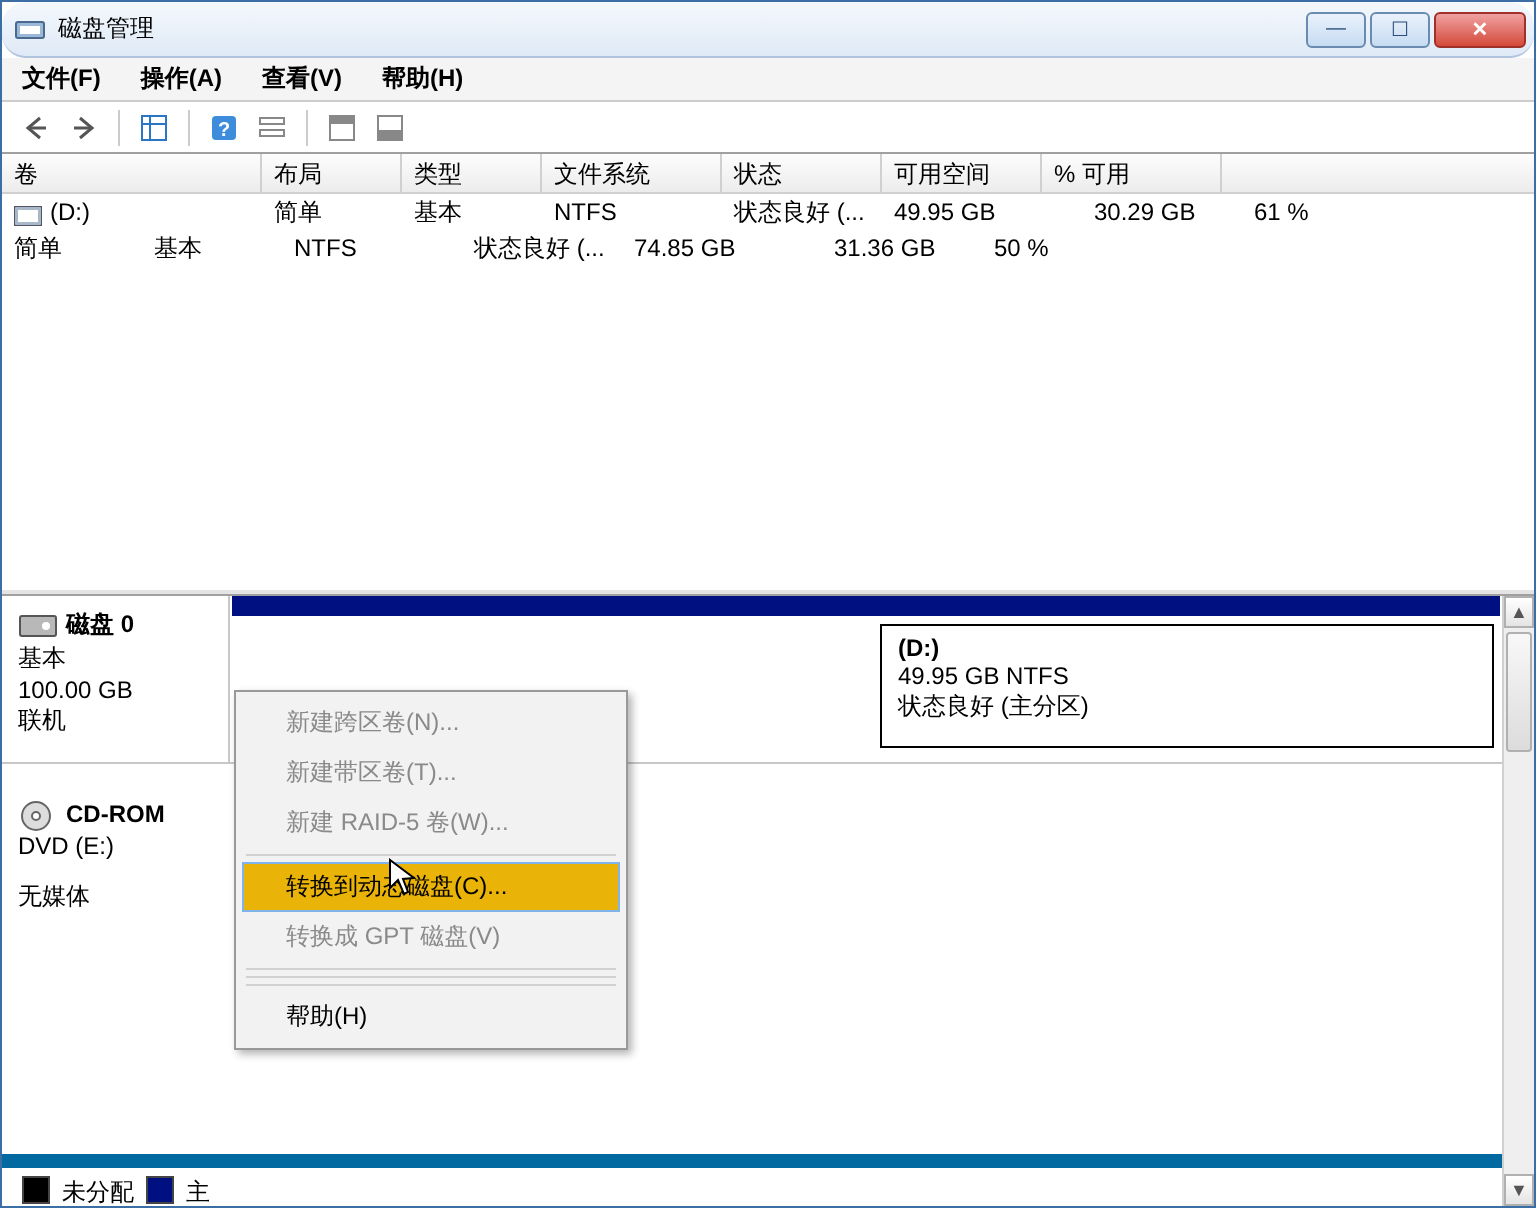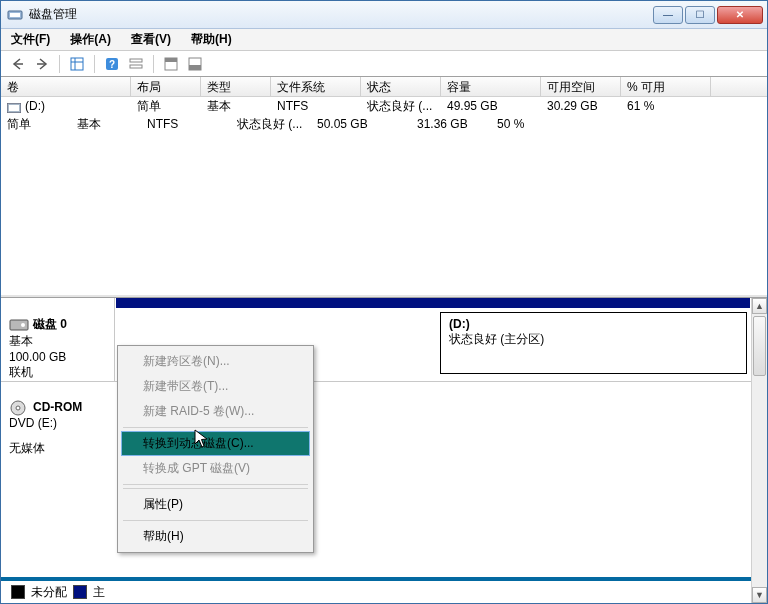--- a/index.html
+++ b/index.html
@@ -1,18 +1,18 @@
 <!DOCTYPE html>
 <html><head>
 <meta charset="utf-8">
 <style>
   * { box-sizing: border-box; margin: 0; padding: 0; }
   body { font-family: "Microsoft YaHei", Tahoma, Arial, sans-serif; font-size: 12px; background: #fff; user-select: none; }
   .window { width: 768px; height: 604px; border: 1px solid #3a6ea5; position: relative; background: #fff; }
-  .titlebar { height: 28px; background: linear-gradient(#f4f8fc, #dfeaf7); border-bottom: 1px solid #b0c4de; display: flex; align-items: center; padding: 0 4px 0 6px; }
+  .titlebar { height: 28px; background: linear-gradient(#f4f8fc, #dfeaf7); border-bottom: 1px solid #b0c4de; display: flex; align-items: center; padding: 0 4px 0 6px; border-radius: 12px; }
   .title-icon { width: 16px; height: 16px; margin-right: 6px; display: inline-block; }
   .title-icon svg { width: 16px; height: 16px; }
   .title-text { flex: 1; font-size: 12px; color: #000; }
   .win-btns { display: flex; gap: 0; }
   .win-btn { width: 30px; height: 18px; border: 1px solid #6a8bb0; border-radius: 3px; margin-left: 2px; background: linear-gradient(#eaf2fb,#c6dbf2); display:flex; align-items:center; justify-content:center; font-size:10px; color:#2a4d7a; cursor:pointer; }
   .win-btn.close { width: 46px; background: linear-gradient(#f0a1a1,#d44a3a); border-color:#a03028; color:#fff; font-weight:bold; }
   .menubar { height: 22px; border-bottom: 1px solid #ccc; display: flex; align-items: center; padding: 0 6px; gap: 12px; background:#f4f4f4; }
   .menu-item { padding: 2px 4px; cursor: pointer; font-weight: bold; }
   .toolbar { height: 26px; border-bottom: 1px solid #a0a0a0; display: flex; align-items: center; padding: 0 6px; gap: 2px; }
   .tool-btn { width: 22px; height: 22px; display:flex; align-items:center; justify-content:center; border:1px solid transparent; border-radius:2px; cursor:pointer; color:#444; }
@@ -20,35 +20,35 @@
   .content { height: calc(604px - 28px - 22px - 26px - 2px); display:flex; flex-direction:column; }
   .table-header { height: 20px; background: linear-gradient(#fdfdfd,#ececec); border-bottom:1px solid #d0d0d0; display:flex; }
   .th { border-right:1px solid #d0d0d0; padding: 2px 6px; overflow:hidden; white-space:nowrap; }
   .table-scroll-area { height: 200px; border-bottom: 2px solid #e4e4e4; }
   .tr { display:flex; height:18px; align-items:center; }
   .td { padding: 0 6px; overflow:hidden; white-space:nowrap; }
   .vol-icon { width:14px; height:10px; display:inline-block; margin-right:4px; vertical-align:middle; }
   .lower { flex:1; border-top:1px solid #a0a0a0; display:flex; position:relative; }
   .disk-area { flex:1; overflow:auto; position:relative;}
   .disk-row { display:flex; border-bottom:1px solid #c8c8c8; }
-  .disk-label { width:114px; padding:18px 8px; border-right:1px solid #c8c8c8; }
+  .disk-label { width:114px; padding:6px 8px; border-right:1px solid #c8c8c8; }
   .disk-label .dtitle { font-weight:bold; }
   .disk-map { flex:1; padding:0; position:relative; min-height:80px; }
   .disk-header-bar { height:10px; background:#001080; }
   .partition { position:absolute; border:1px solid #000; background:#fff; padding:4px 8px; }
   .partition .pname { font-weight:bold; }
-  .legend-row { display:flex; align-items:center; padding:4px 10px; border-top:4px solid #0369a1; gap:6px; position:absolute; bottom:0; left:0; right:0; background:#fff; height:26px;font-family:Liberation Serif, serif; }
+  .legend-row { display:flex; align-items:flex-start; padding:4px 10px; border-top:7px solid #0369a1; gap:6px; position:absolute; bottom:0; left:0; right:0; background:#fff; height:26px;font-family:Liberation Serif, serif; }
   .legend-box { width:14px; height:14px; border:1px solid #444; }
   .vscroll-track { width:16px; background:#efefef; border-left:1px solid #d0d0d0; position:relative; }
   .vscroll-btn { height:16px; border:1px solid #b0b0b0; background:linear-gradient(#fff,#e4e4e4); display:flex; align-items:center; justify-content:center; font-size:9px; color:#555;}
   .vscroll-thumb { position:absolute; left:1px; right:1px; height:60px; top:18px; background:linear-gradient(#f8f8f8,#dcdcdc); border:1px solid #b0b0b0; border-radius:2px;}
   .context-menu { position:absolute; left:116px; top:344px; width:197px; background:#f2f2f2; border:1px solid #999; box-shadow:2px 2px 4px rgba(0,0,0,.3); padding:3px; z-index:100; }
   .ctx-item { padding:4px 16px 4px 22px; cursor:pointer; color:#000; }
   .ctx-item.disabled { color:#8a8a8a; cursor:default; }
-  .ctx-item.hover { background:#0f766e; border:1px solid #7eb4ea; padding:3px 15px 3px 21px; }
+  .ctx-item.hover { background:#eab308; border:1px solid #7eb4ea; padding:3px 15px 3px 21px; }
   .ctx-sep { height:1px; background:#d0d0d0; margin:3px 2px; }
   .cursor-img { position:absolute; left:193px; top:428px; z-index:200; pointer-events:none; }
   .disk-icon { width:20px; height:16px; display:inline-block; margin-right:4px; vertical-align:middle; }
   
   .c0{width:130px}.c1{width:70px}.c2{width:70px}.c3{width:90px}.c4{width:80px}.c5{width:100px}.c6{width:80px}.c7{width:90px}
 </style>
 </head>
 <body>
 
 <div class="window">
@@ -123,21 +123,20 @@
       </div>
   </div>
 
   <div class="content">
     <div class="table-header">
       <div class="th c0">卷</div>
       <div class="th c1">布局</div>
       <div class="th c2">类型</div>
       <div class="th c3">文件系统</div>
       <div class="th c4">状态</div>
-      <div class="th c5">容量</div>
       <div class="th c6">可用空间</div>
       <div class="th c7">% 可用</div>
     </div>
     <div class="table-scroll-area">
       <div class="tr">
         <div class="td c0"><span class="vol-icon"><svg width="14" height="10">
                 <rect width="14" height="10" rx="1" fill="#a8b8c8" stroke="#556"></rect>
                 <rect x="2" y="2" width="10" height="6" fill="#fff"></rect>
               </svg></span><span>(D:)</span></div>
         <div class="td c1">简单</div>
@@ -146,21 +145,21 @@
         <div class="td c4">状态良好 (...</div>
         <div class="td c5">49.95 GB</div>
         <div class="td c6">30.29 GB</div>
         <div class="td c7">61 %</div>
       </div>
       <div class="tr">
         <div class="td c1">简单</div>
         <div class="td c2">基本</div>
         <div class="td c3">NTFS</div>
         <div class="td c4">状态良好 (...</div>
-        <div class="td c5">50.05 GB</div>
+        <div class="td c5">74.85 GB</div>
         <div class="td c6">31.36 GB</div>
         <div class="td c7">50 %</div>
       </div>
     </div>
 
     <div class="lower">
       <div class="disk-area">
         <div class="disk-row" style="height:84px;">
           <div class="disk-label">
             <div><span class="disk-icon"><svg width="20" height="16">
@@ -168,26 +167,27 @@
                     <circle cx="14" cy="8" r="2" fill="#fff"></circle>
                   </svg></span><span class="dtitle">磁盘 0</span></div>
             <div>基本</div>
             <div>100.00 GB</div>
             <div>联机</div>
           </div>
           <div class="disk-map">
             <div class="disk-header-bar" style="margin:0 1px;width:calc(100% - 2px);"></div>
             <div class="partition" style="left:325px; top:14px; right:4px; height:62px;">
               <div class="pname">(D:)</div>
+              <div>49.95 GB NTFS</div>
               <div>状态良好 (主分区)</div>
             </div>
           </div>
         </div>
 
-        <div class="disk-row" style="height:110px; border-bottom:none;">
+        <div class="disk-row" style="height:110px; border-bottom:none;margin-top:12px;">
           <div class="disk-label" style="border-right:none;">
             <div><span class="disk-icon"><svg width="20" height="16">
                     <circle cx="9" cy="8" r="7" fill="#ddd" stroke="#666"></circle>
                     <circle cx="9" cy="8" r="2" fill="#fff" stroke="#666"></circle>
                   </svg></span><span class="dtitle">CD-ROM</span></div>
             <div>DVD (E:)</div>
             <div style="height:10px;"></div>
             <div>无媒体</div>
           </div>
           <div class="disk-map"></div>
@@ -210,21 +210,20 @@
 
   <div class="context-menu">
     <div class="ctx-item disabled">新建跨区卷(N)...</div>
     <div class="ctx-item disabled">新建带区卷(T)...</div>
     <div class="ctx-item disabled">新建 RAID-5 卷(W)...</div>
     <div class="ctx-sep"></div>
     <div class="ctx-item hover">转换到动态磁盘(C)...</div>
     <div class="ctx-item disabled">转换成 GPT 磁盘(V)</div>
     <div class="ctx-sep"></div>
     <div class="ctx-sep"></div>
-    <div class="ctx-item">属性(P)</div>
     <div class="ctx-sep"></div>
     <div class="ctx-item">帮助(H)</div>
   </div>
 
   <div class="cursor-img">
     <svg width="16" height="20" viewBox="0 0 16 20">
         <path d="M1 1 L1 15 L5 11 L8 18 L10 17 L7.5 10.5 L13 10 Z" fill="#fff" stroke="#000" stroke-width="1"></path>
       </svg>
   </div>
 </div>

